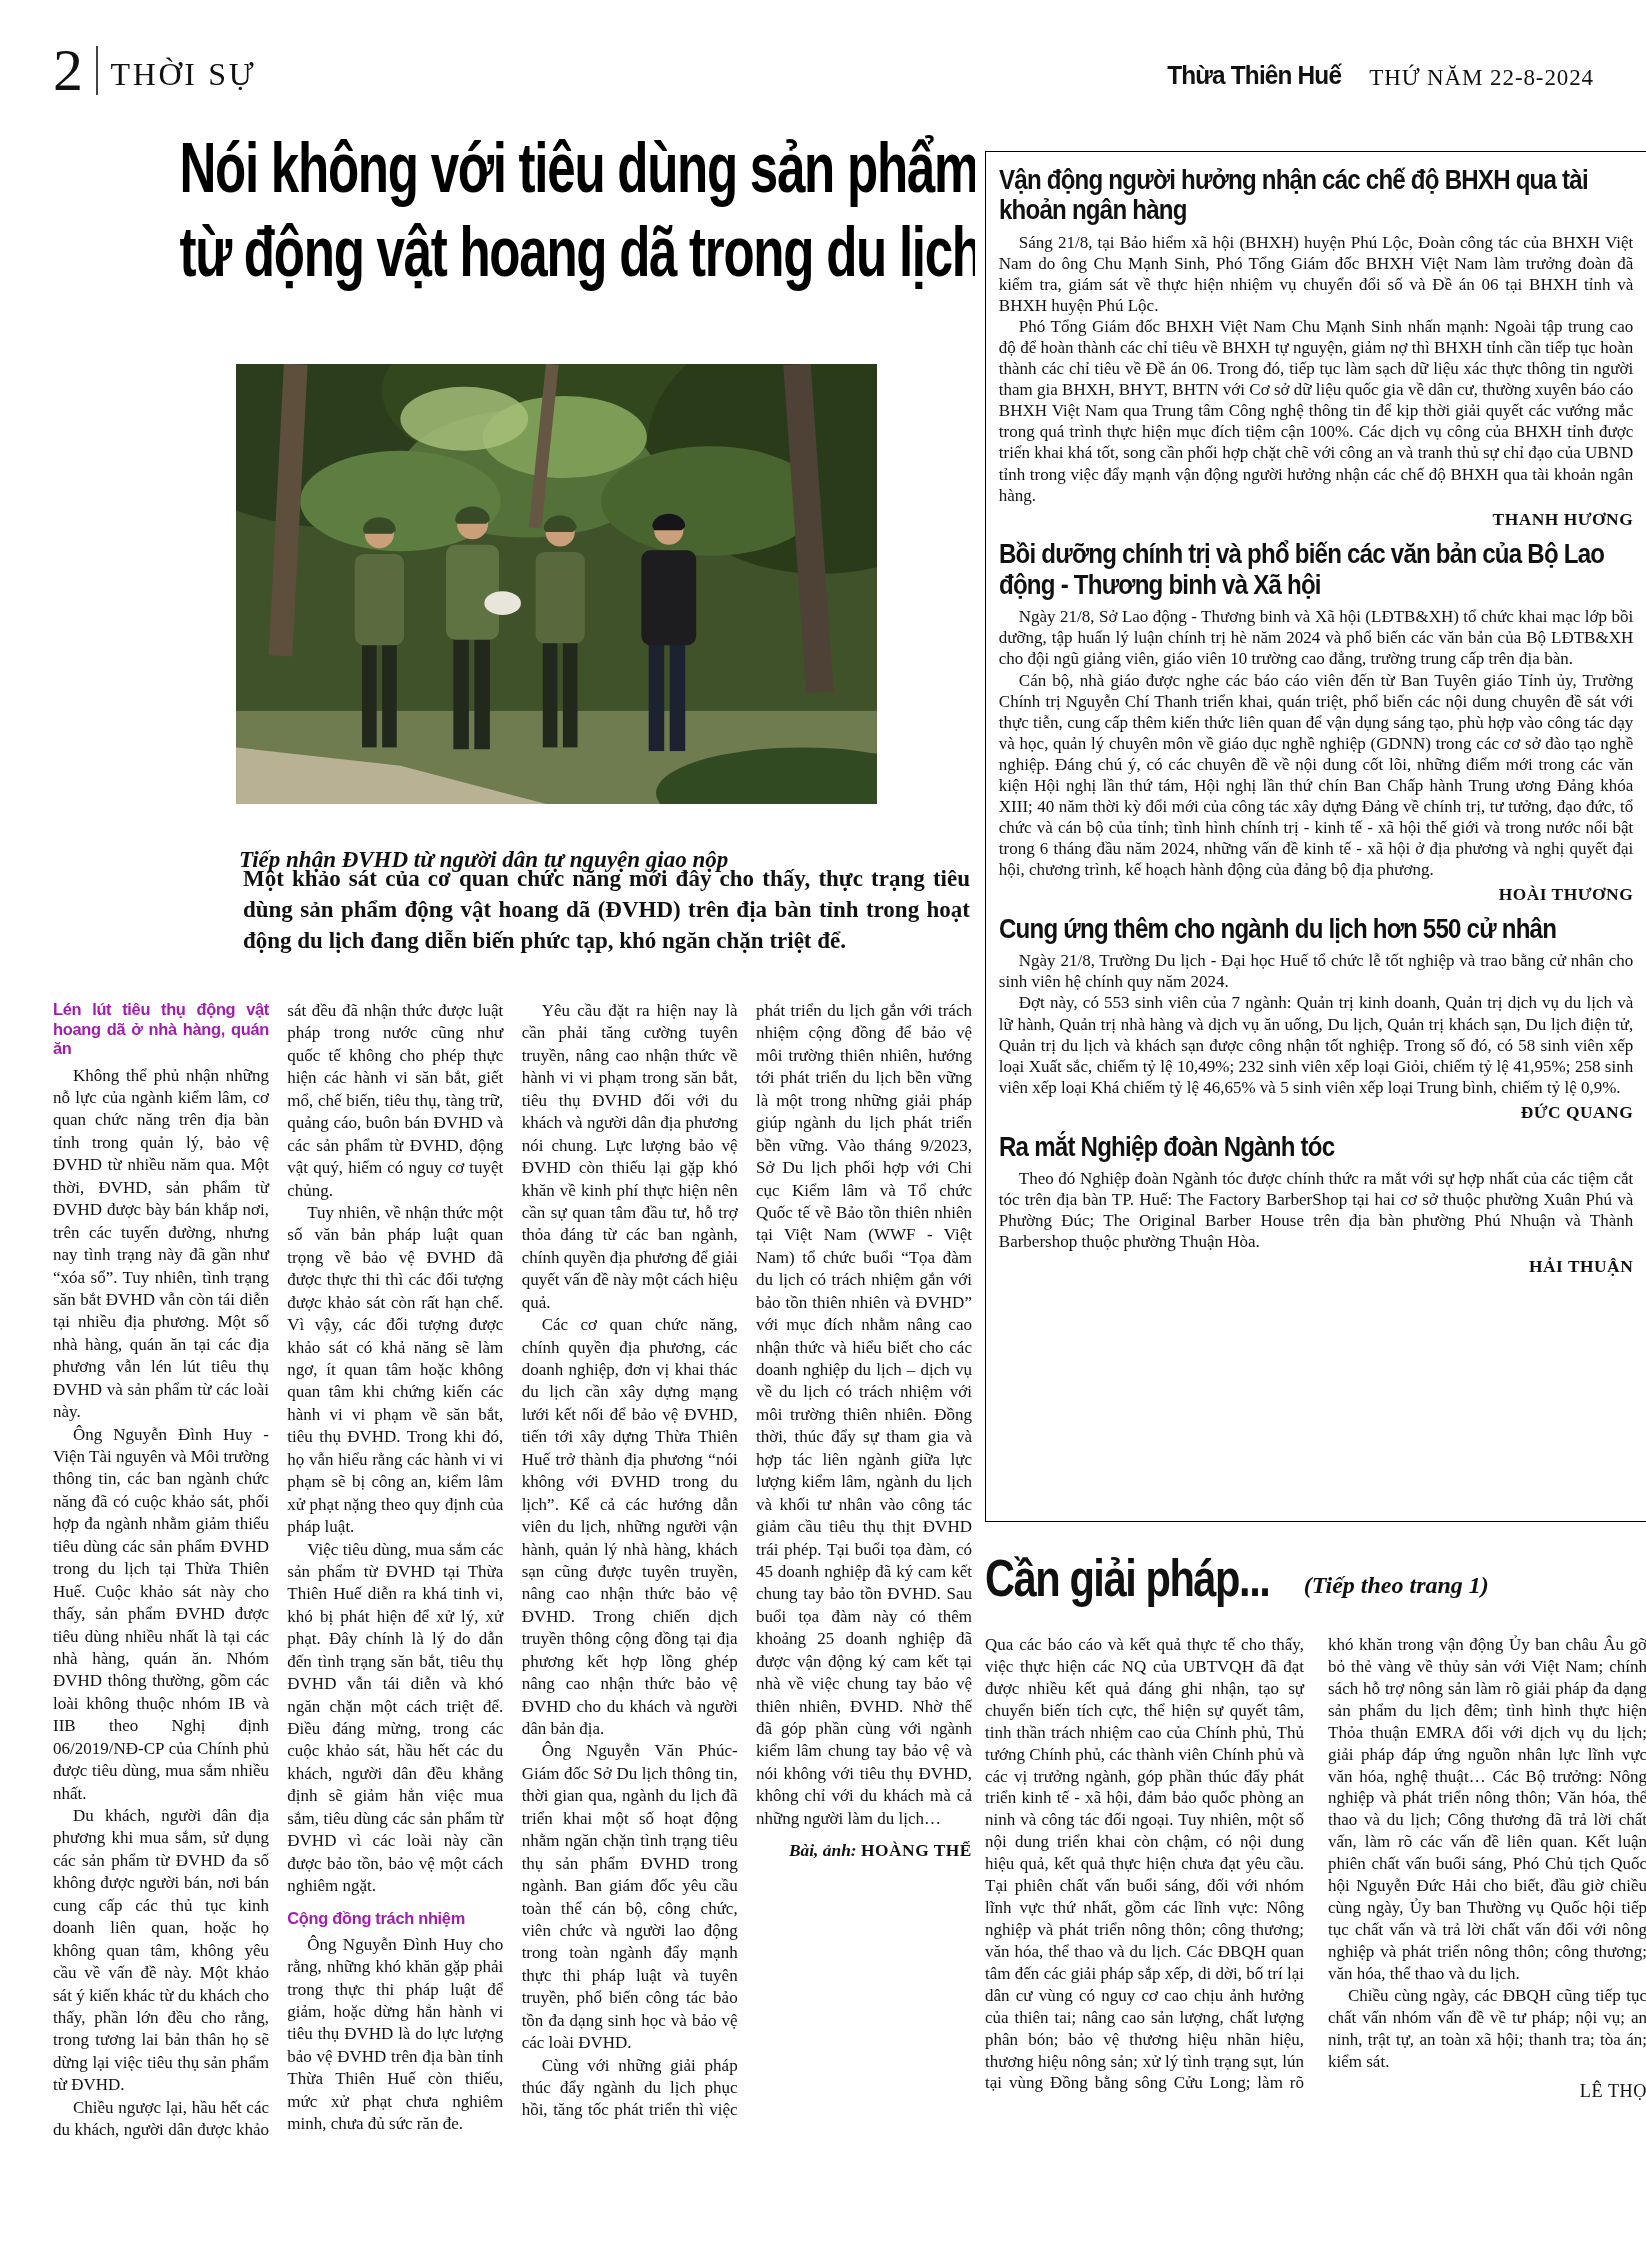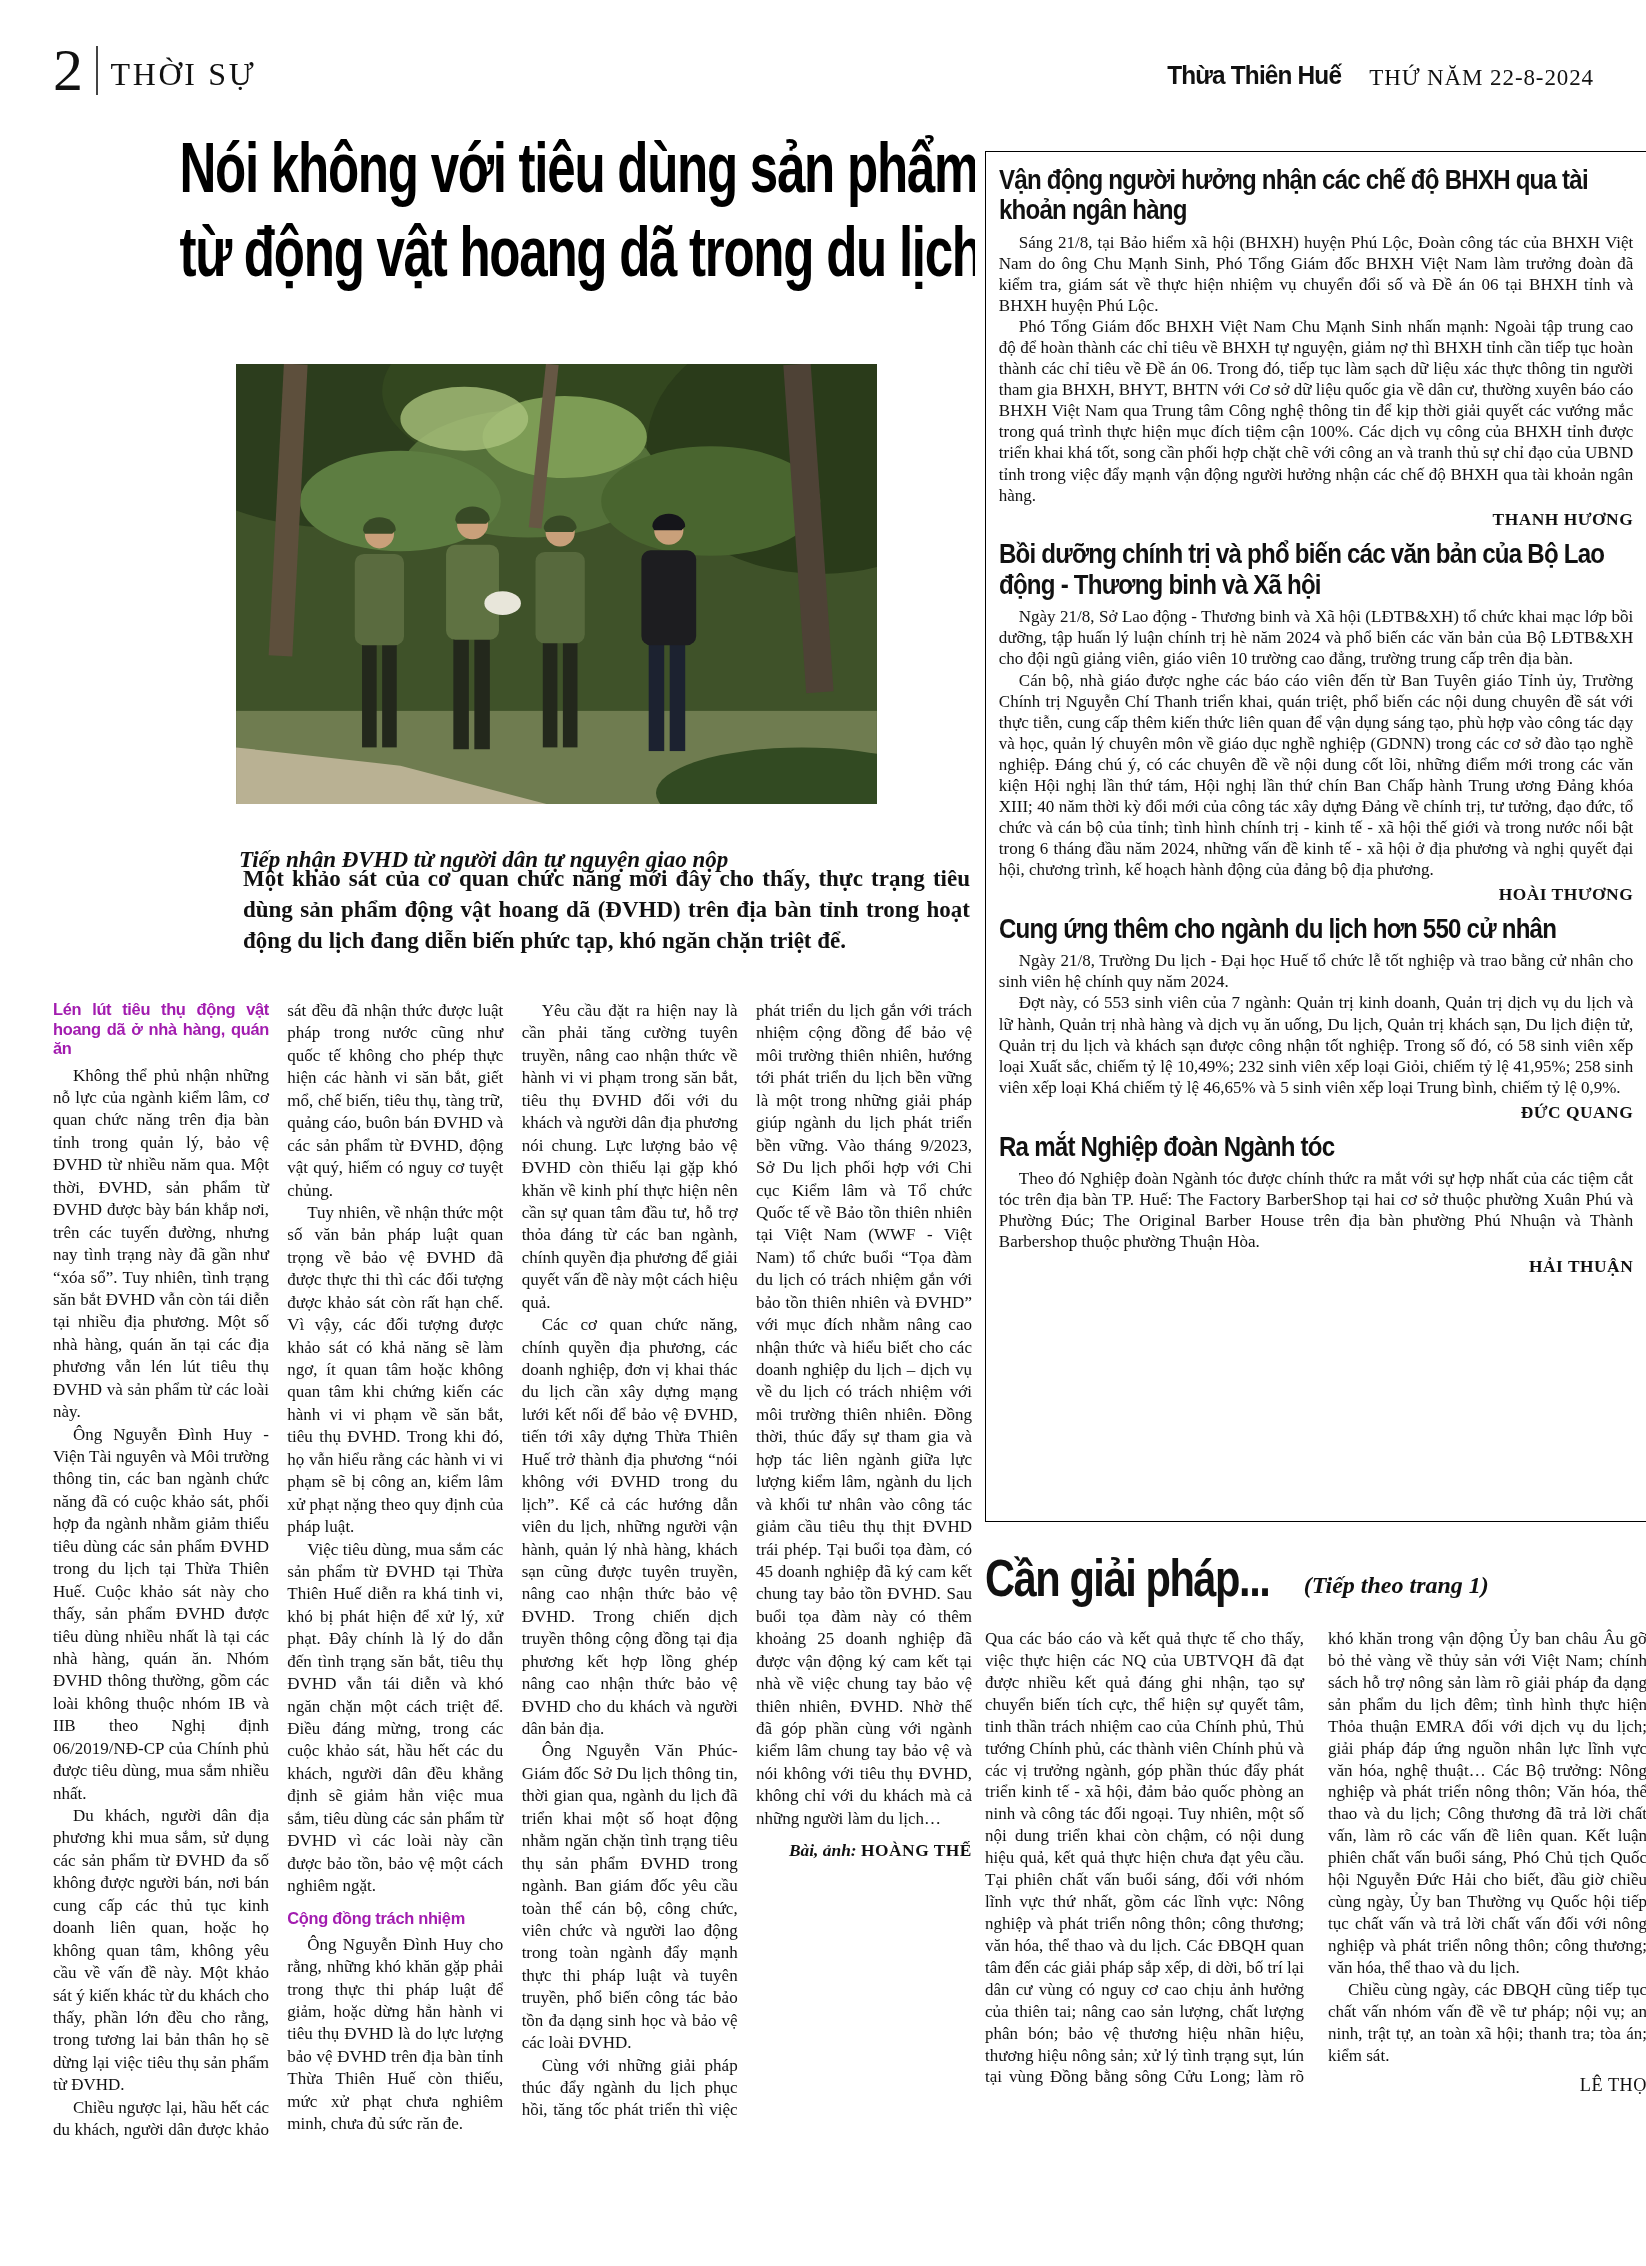--- a/index.html
+++ b/index.html
@@ -40,21 +40,21 @@
   
   .sidebox{position:absolute;top:151px;left:985px;width:662px;height:1371px;border:0.9px solid #000;
            box-sizing:border-box;padding:9.1px 12.8px 5.5px 12.8px;overflow:hidden;}
   .sb-title{font-family:"Liberation Sans","DejaVu Sans",sans-serif;font-weight:bold;font-size:27.4px;
             line-height:1.12;letter-spacing:-0.9px;margin:3.7px 0 5.5px 0;
             width:114%;transform:scaleX(.88);transform-origin:left;}
   .sb-body p.para{margin:0;font-size:17px;line-height:1.24;text-align:justify;text-indent:20px;}
   .sb-author{text-align:right;font-weight:bold;font-size:17.4px;margin:3.7px 0 9.1px 0;letter-spacing:0.5px;}
   
   .cont{position:absolute;top:1552px;left:985px;width:662px;height:698px;overflow:hidden;}
-  .cont-head{display:flex;align-items:flex-end;gap:18.3px;margin-bottom:24px;}
+  .cont-head{display:flex;align-items:flex-end;gap:18.3px;margin-bottom:30px;}
   .cont-title{font-family:"Liberation Sans","DejaVu Sans",sans-serif;font-weight:bold;font-size:52px;
               letter-spacing:-1.8px;line-height:1;display:inline-block;white-space:nowrap;
               transform:scaleX(.8);transform-origin:left;}
   .cont-note{font-weight:bold;font-style:italic;font-size:24px;padding-bottom:5.5px;white-space:nowrap;margin-left:-55px;}
   .cont-cols{column-count:2;column-gap:24px;column-fill:balance;font-size:17px;line-height:1.29;text-align:justify;}
   .cont-cols p.para{margin:0;text-indent:20px;}
   .cont-cols p.para.flush{text-indent:0;}
   .cont-author{text-align:right;font-weight:normal;font-size:18.3px;margin-top:7.3px;break-inside:avoid;letter-spacing:0.5px;}
 </style>
 </head>

